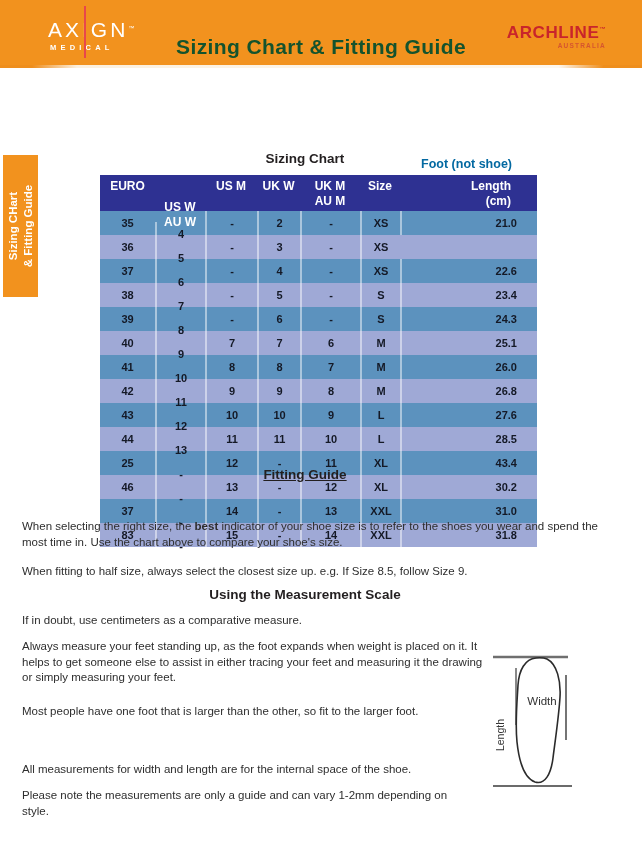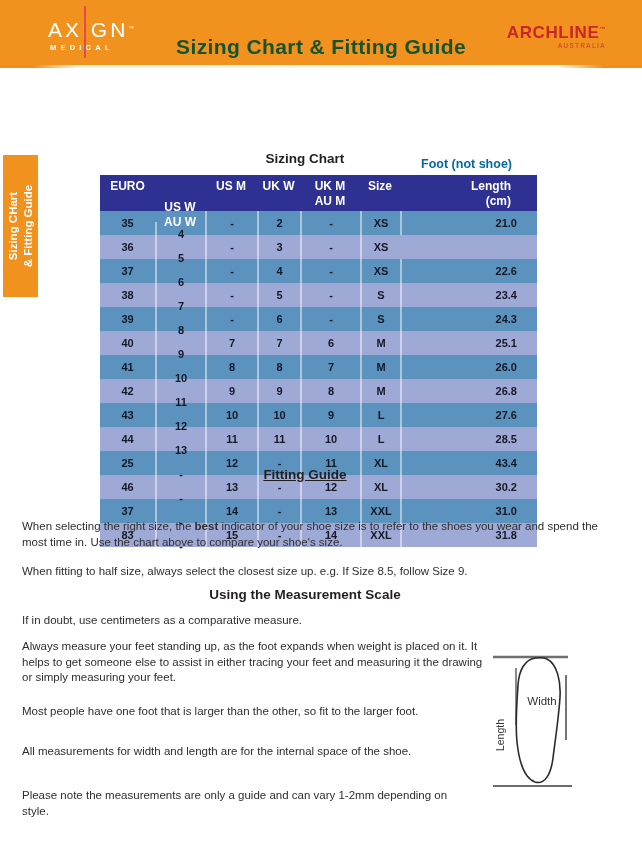--- a/index.html
+++ b/index.html
@@ -56,21 +56,21 @@
   
   .sec-heading{position:absolute; left:0; width:610px; text-align:center; font-size:13.5px; font-weight:bold; color:#231f20;}
   .h-fitting{top:467px;text-decoration:underline;}
   .h-measure{top:587px;}
   .para{position:absolute; left:22px; font-size:11.5px; line-height:15.5px; color:#2e2e2e;}
   .p-fit1{top:519px; width:598px;}
   .p-fit2{top:564px; width:598px;}
   .p-m1{top:613px; width:560px;}
   .p-m2{top:639px; width:468px;}
   .p-m3{top:704px; width:560px;}
-  .p-m4{top:744px; width:560px;}
+  .p-m4{top:762px; width:560px;}
   .p-m5{top:788px; width:440px;}
   
   .foot-diagram{position:absolute; left:488px; top:645px;}
 </style>
 </head>
 <body>
 
 <div class="page">
 
   <div class="header-bar">

